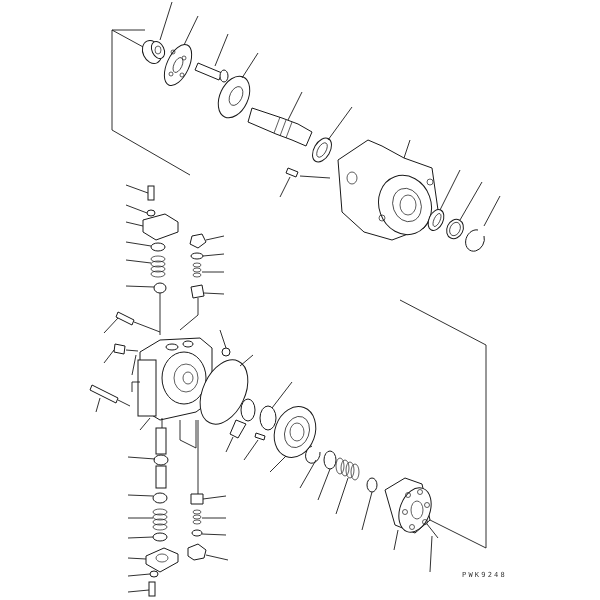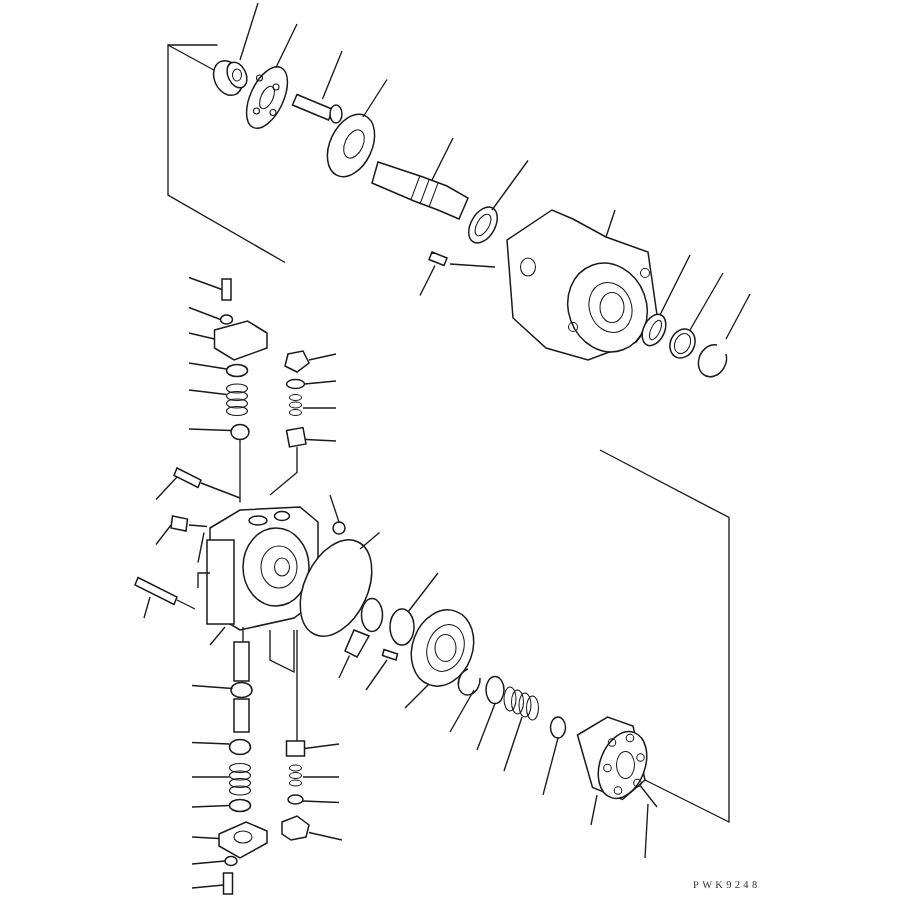--- a/index.html
+++ b/index.html
@@ -1,21 +1,21 @@
 <!DOCTYPE html>
 <html><head>
   <meta charset="utf-8">
   <style>
     html, body { margin: 0; padding: 0; background: #ffffff; }
     body { width: 600px; height: 600px; overflow: hidden; position: relative; font-family: "DejaVu Sans Mono", monospace; }
     #canvas { position: absolute; left: 0; top: 0; width: 600px; height: 600px; }
     .ln { stroke: #1a1a1a; stroke-width: 0.9; fill: none; }
     .part { stroke: #1a1a1a; stroke-width: 1; fill: #ffffff; }
     .thin { stroke: #1a1a1a; stroke-width: 0.7; fill: none; }
-    .code { position: absolute; left: 462px; top: 586px; font-size: 7px; letter-spacing: 2.2px; color: #333; font-family: Liberation Serif, serif; }
+    .code { position: absolute; left: 462px; top: 571px; font-size: 7px; letter-spacing: 2.2px; color: #333; }
   </style>
 </head>
 <body>
 
 <svg id="canvas" viewBox="0 0 600 600" xmlns="http://www.w3.org/2000/svg">
 
   <g>
     <polyline class="ln" points="145,30 112,30 112,130 190,175"></polyline>
     <line class="ln" x1="112" y1="30" x2="145" y2="48"></line>
   </g>

